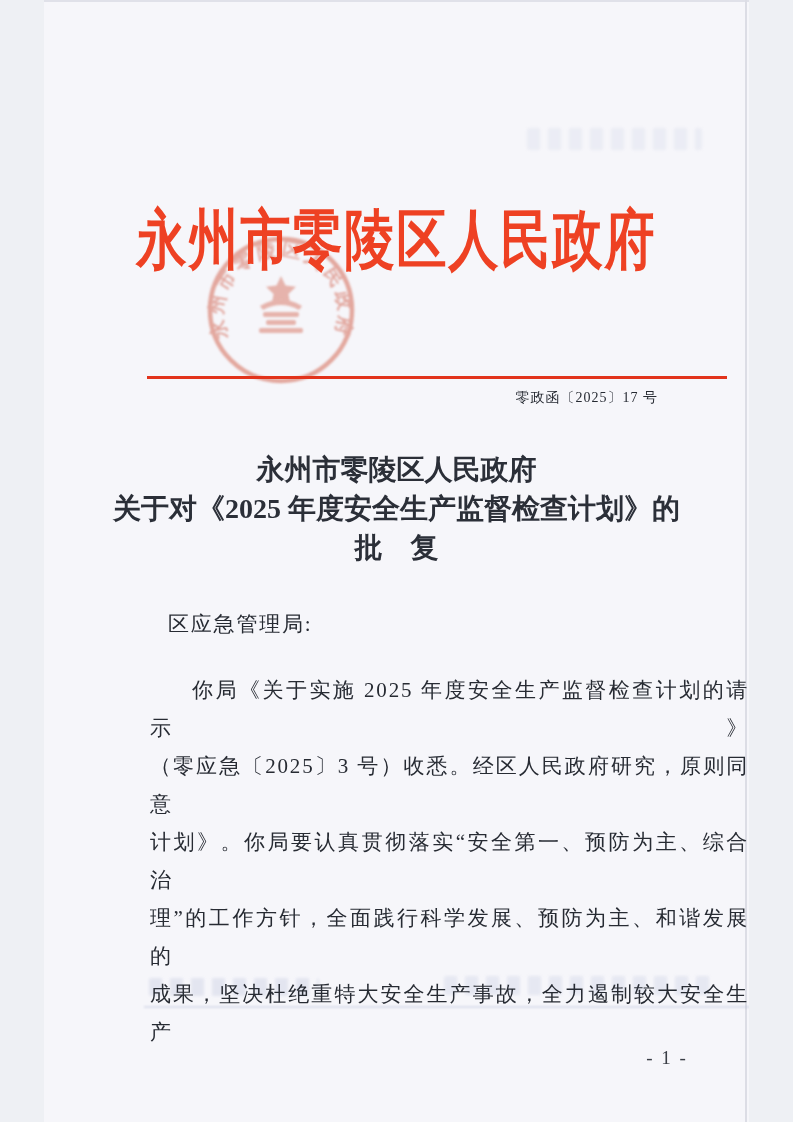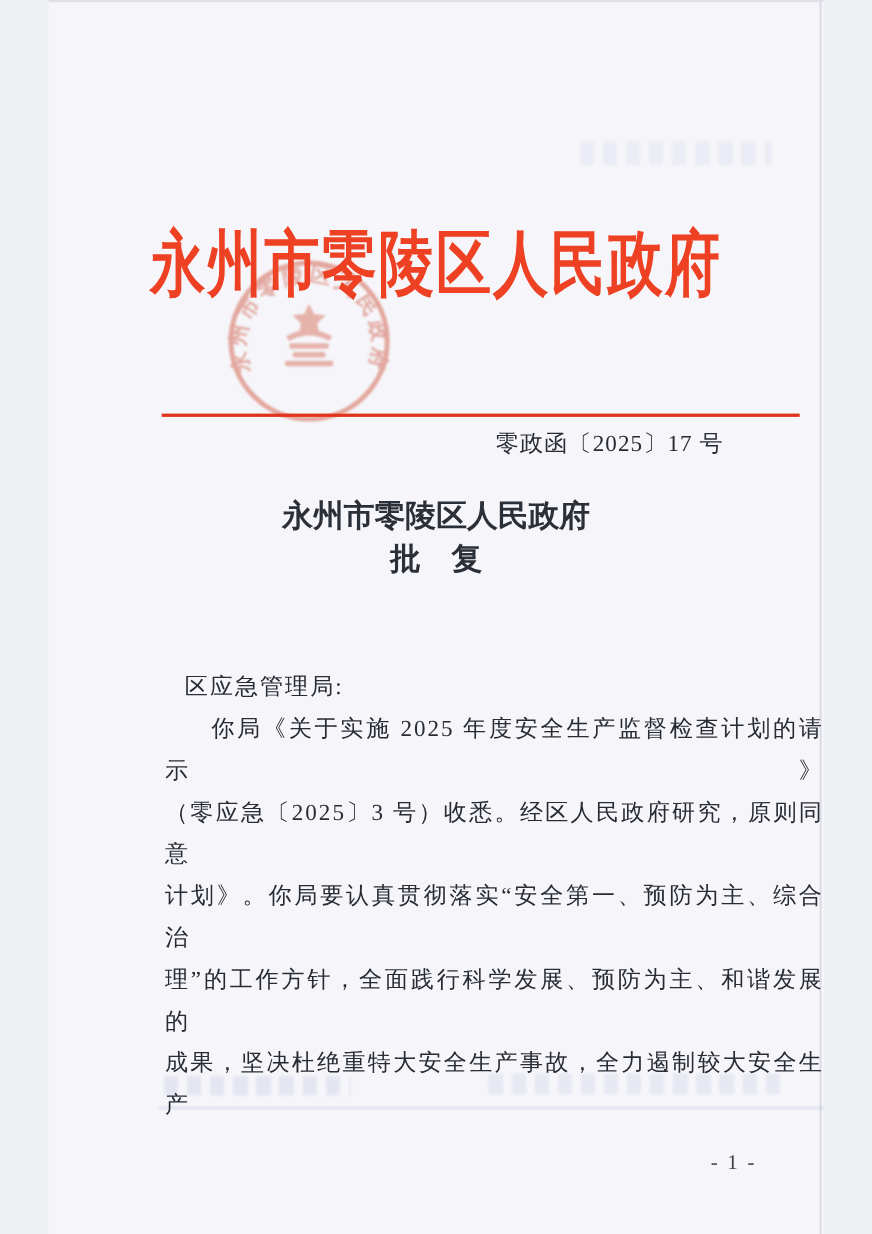--- a/index.html
+++ b/index.html
@@ -61,21 +61,21 @@
     width: 580px;
     height: 3px;
     background: #e2331b;
     z-index: 4;
   }
 
   .doc-number {
     position: absolute;
     top: 389px;
     right: 91px;
-    font-size: 21px;
+    font-size: 14px;
     letter-spacing: 1px;
     color: #262a32;
     white-space: nowrap;
     z-index: 4;
     margin-left: 14px;
   }
 
   
   .doc-title {
     position: absolute;
@@ -101,21 +101,21 @@
     letter-spacing: 1.8px;
     color: #272b33;
     z-index: 3;
   }
   .body-text .line { white-space: nowrap; margin-left: 18px; }
   .body-text .j {
     white-space: normal;
     text-align: justify;
     text-align-last: justify;
   }
-  .body-text .indent { text-indent: 2em; }
+  .body-text .indent { text-indent: 2em; margin-top: 28px; }
 
   
   .page-number {
     position: absolute;
     top: 1047px;
     left: 583px;
     width: 80px;
     text-align: center;
     font-size: 19px;
     letter-spacing: 2px;
@@ -182,20 +182,21 @@
   </div>
 
   <h1 class="org-title">永州市零陵区人民政府</h1>
 
   <div class="red-divider"></div>
 
   <div class="doc-number">零政函〔2025〕17 号</div>
 
   <div class="doc-title">
     <div>永州市零陵区人民政府</div>
+    <div>关于对《2025 年度安全生产监督检查计划》的</div>
     <div>批　复</div>
   </div>
 
   <div class="body-text">
     <div class="line">区应急管理局:</div>
     <div class="j indent">你局《关于实施 2025 年度安全生产监督检查计划的请示》</div>
     <div class="j">（零应急〔2025〕3 号）收悉。经区人民政府研究，原则同意</div>
     <div class="j">计划》。你局要认真贯彻落实“安全第一、预防为主、综合治</div>
     <div class="j">理”的工作方针，全面践行科学发展、预防为主、和谐发展的</div>
     <div class="j">成果，坚决杜绝重特大安全生产事故，全力遏制较大安全生产</div>

